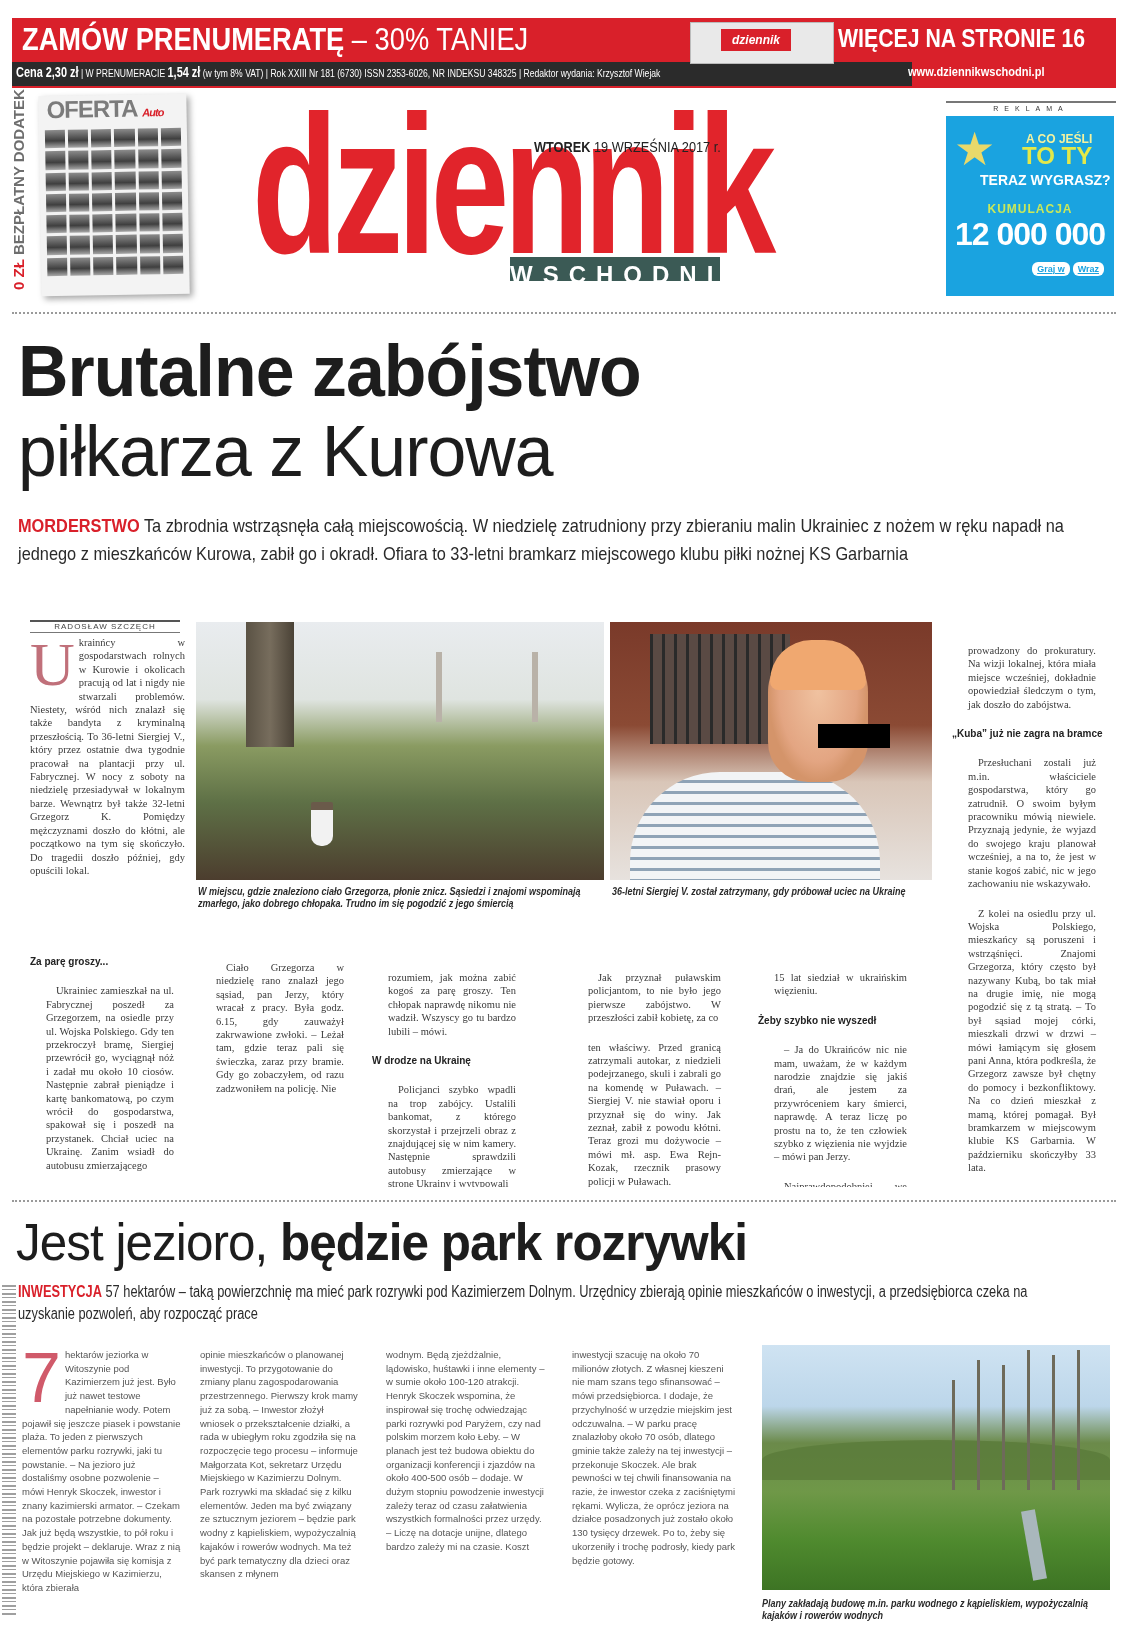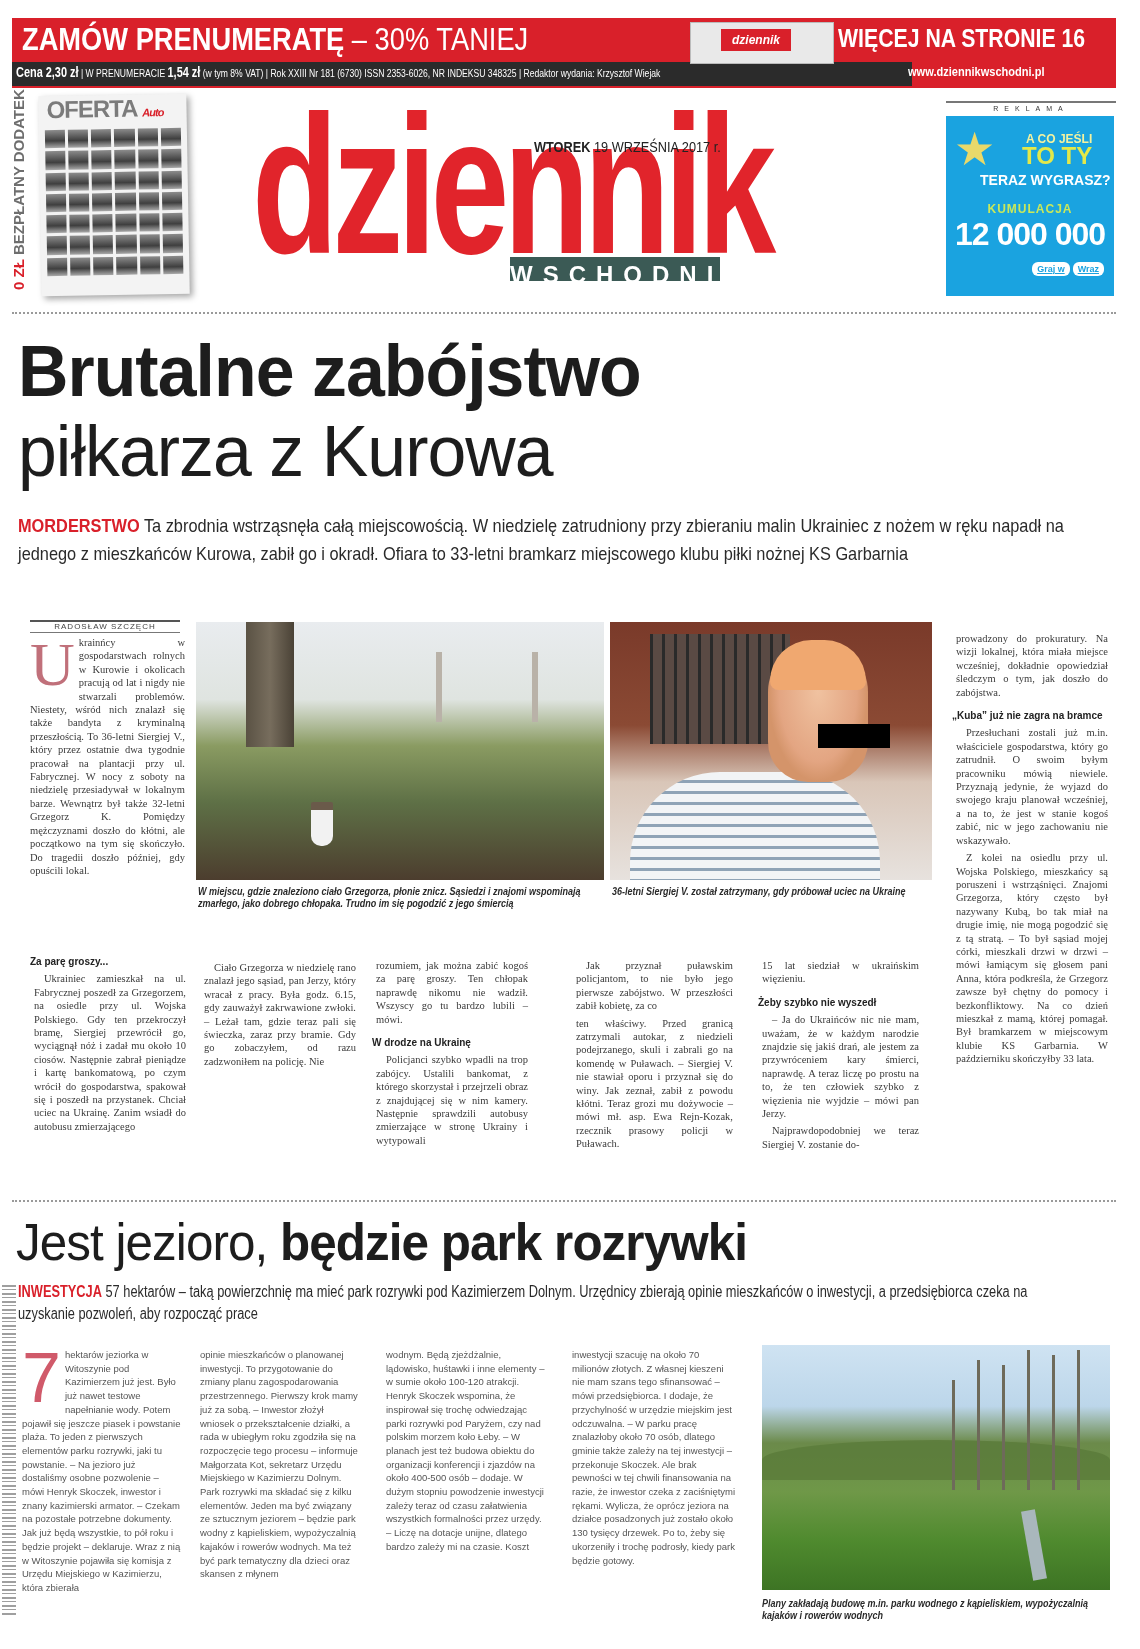--- a/index.html
+++ b/index.html
@@ -51,21 +51,21 @@
 
   
   .h1a { left:18px; top:330px; font-size:72px; font-weight:bold; color:#1d1d1d; white-space:nowrap; letter-spacing:-1px; transform:scaleX(0.97); transform-origin:left; }
   .h1b { left:18px; top:410px; font-size:72px; font-weight:normal; color:#1d1d1d; white-space:nowrap; letter-spacing:-1px; transform:scaleX(0.97); transform-origin:left; }
 
   .lead { left:18px; top:512px; width:1100px; font-size:19px; line-height:28px; color:#2a2a2a; transform:scaleX(0.86); transform-origin:left top; width:1270px; }
   .lead .kicker { color:#d9202a; font-weight:bold; }
 
   
   .col { position:absolute; font-family:"Liberation Serif", serif; font-size:10.5px; line-height:13.4px; color:#3a3a3a; text-align:justify; overflow:hidden; }
-  .col p { margin:4px; text-indent:10px; }
+  .col p { margin:16px; text-indent:10px; }
   .col .sub { font-family:"Liberation Sans", sans-serif; font-weight:bold; font-size:10px; margin:10px 0 2px 0; text-indent:0; color:#222; }
   .col .sub.first { margin-top:0; }
   .byline { left:30px; top:620px; width:150px; border-top:2px solid #555; border-bottom:1px solid #777; font-size:8px; text-align:center; letter-spacing:1px; color:#444; line-height:10px; }
   .dropcap { float:left; font-family:"Liberation Serif", serif; font-size:62px; line-height:52px; color:#c0707a; margin:2px 4px 0 0; }
   .dropcap.big7 { font-family:"Liberation Sans", sans-serif; font-size:70px; line-height:56px; color:#d05a6a; }
 
   
   .photo1 { left:196px; top:622px; width:408px; height:258px; background:
      linear-gradient(180deg, #e9ecef 0%, #dfe4e0 30%, #8a9b62 48%, #5e7046 70%, #4c3d2e 100%); overflow:hidden; }
   .photo1 .trunk { position:absolute; left:50px; top:0; width:48px; height:125px; background:linear-gradient(90deg,#5a5244,#776d5d,#4a4236); }

